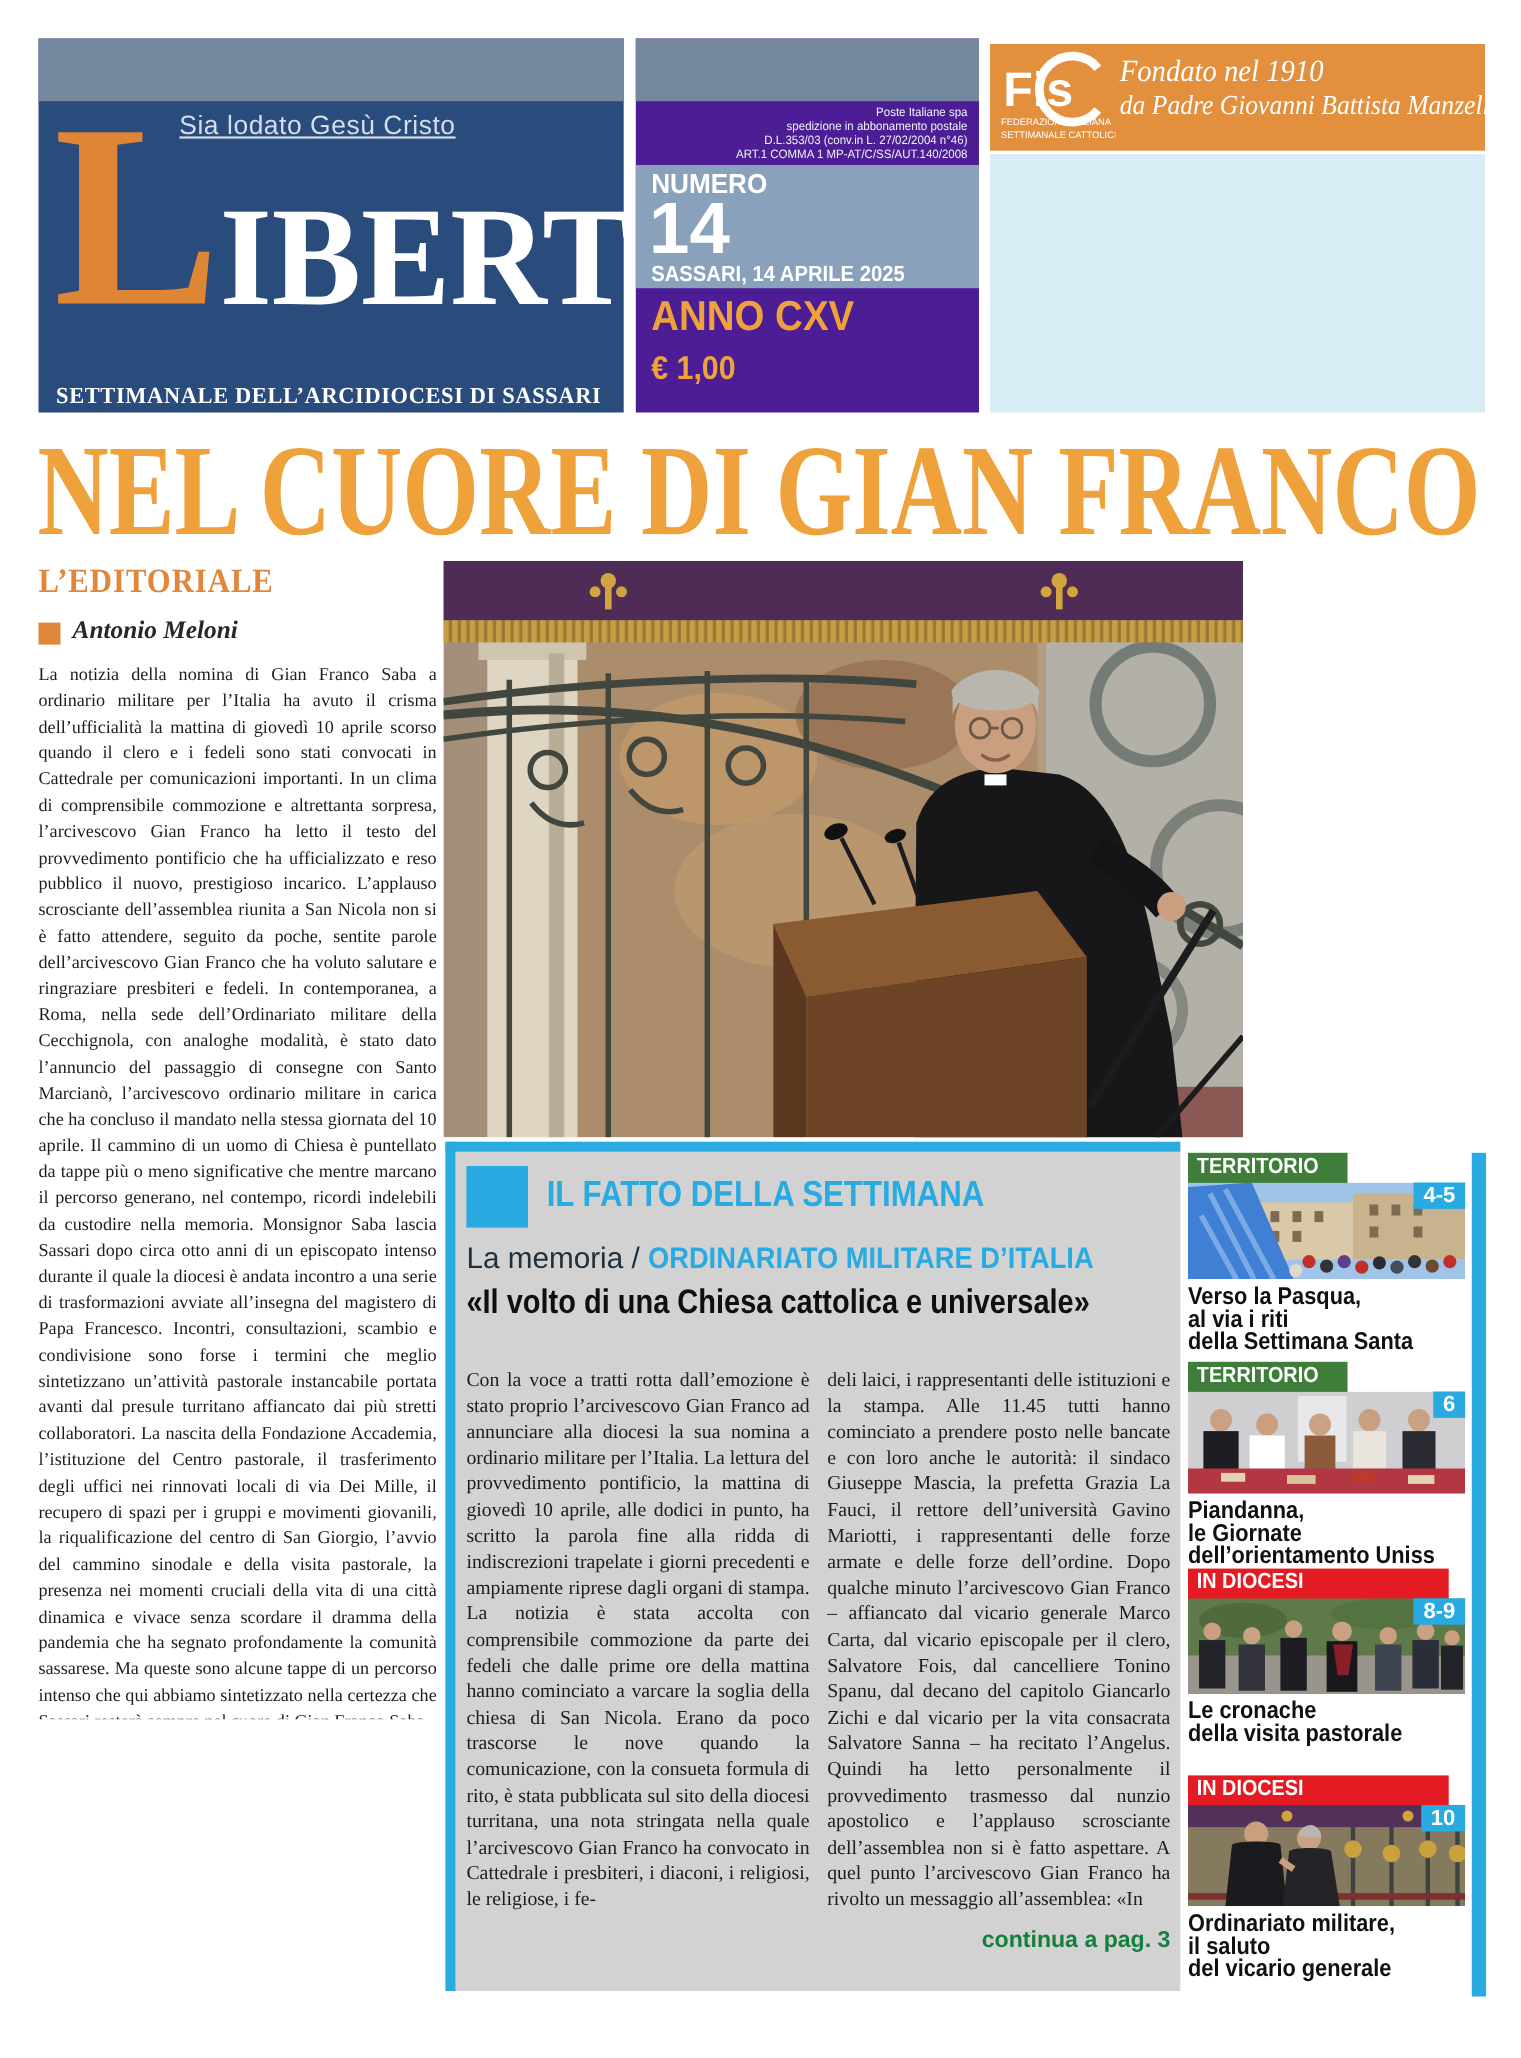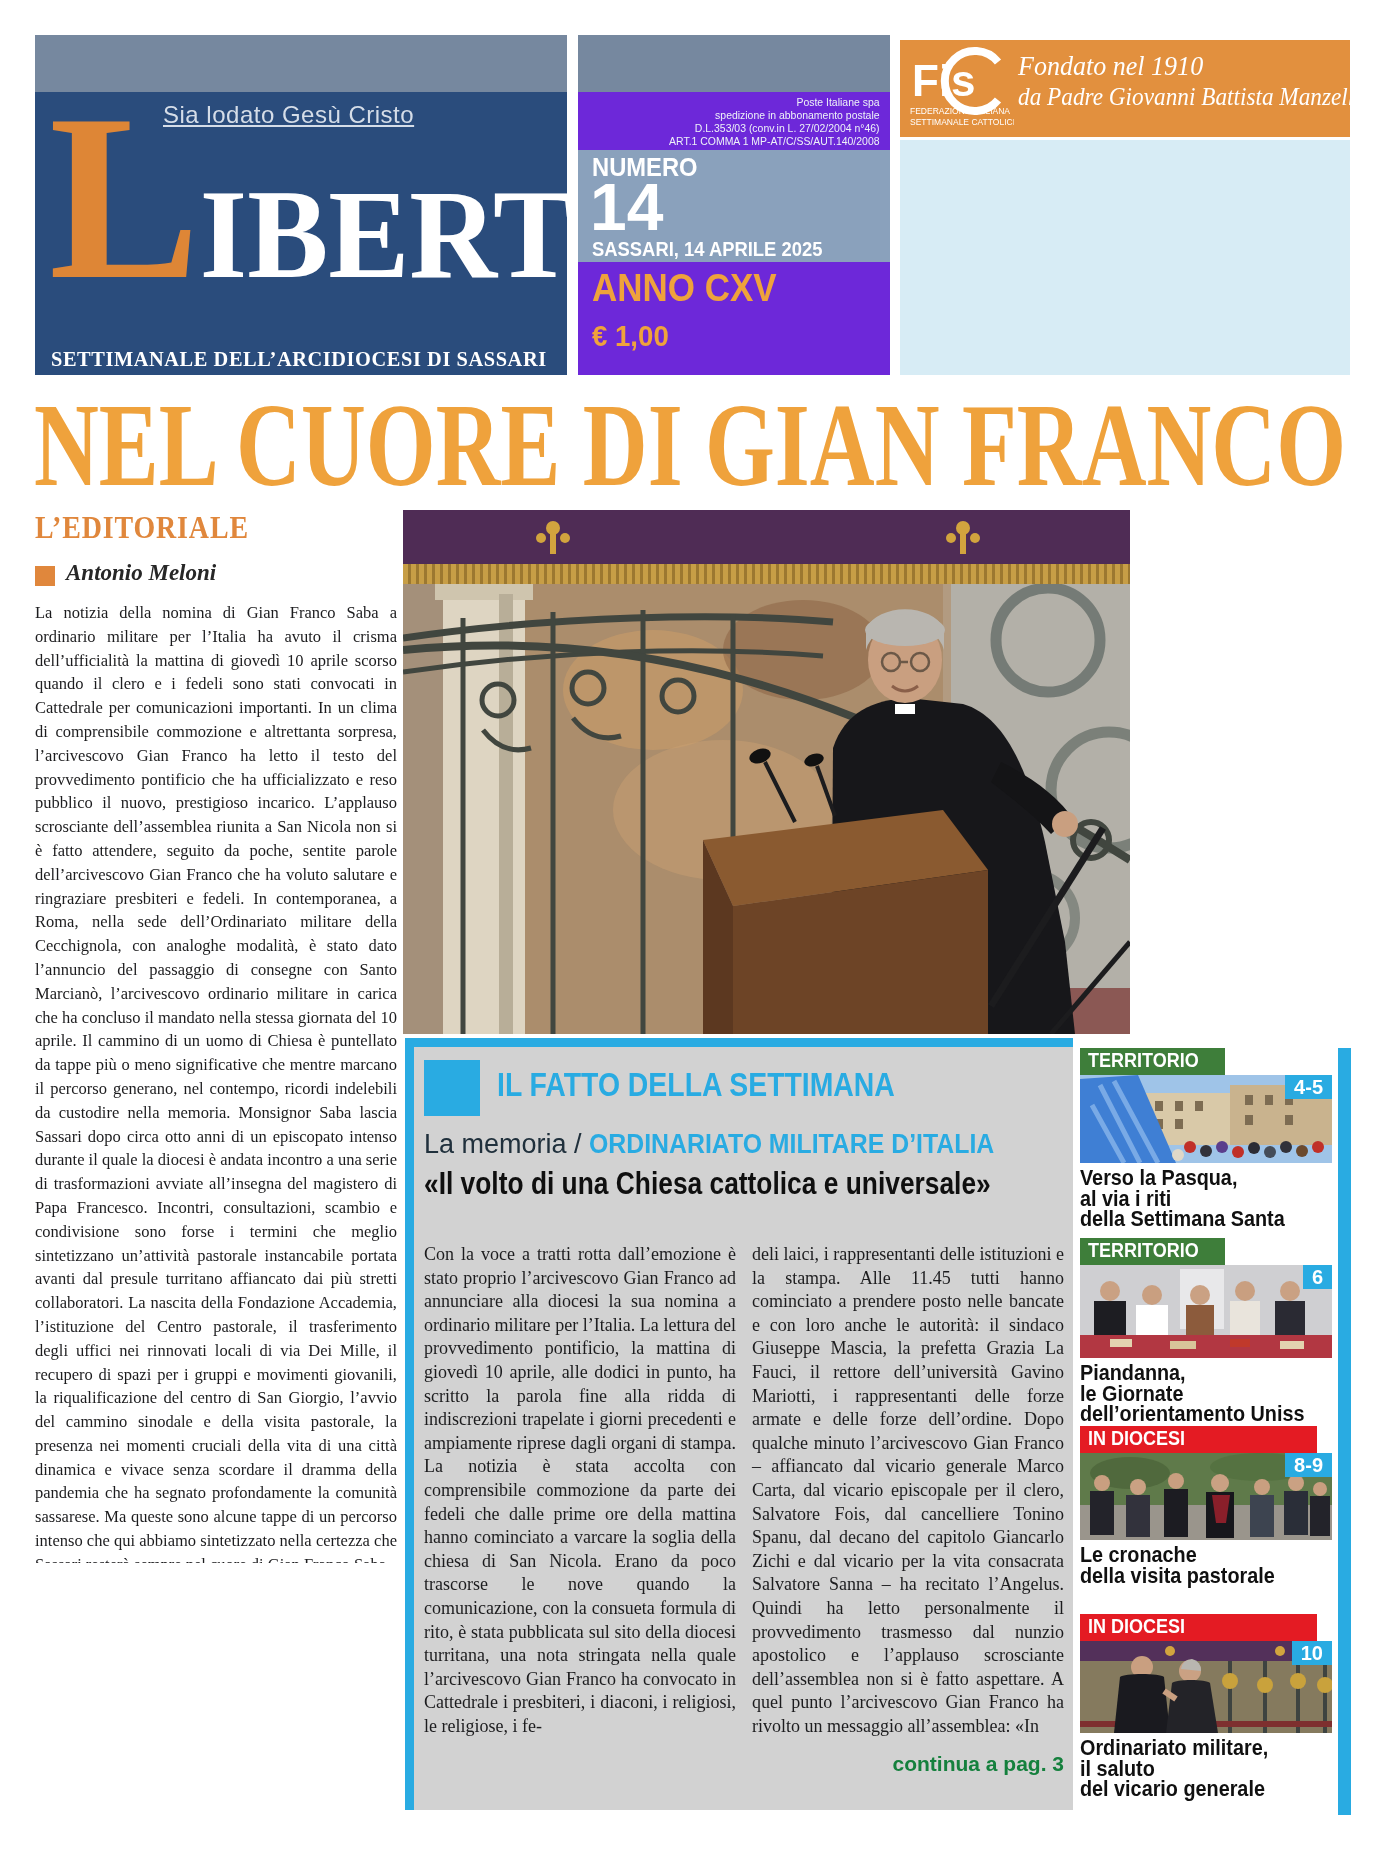--- a/index.html
+++ b/index.html
@@ -2,21 +2,21 @@
 <html lang="it"><head>
 <meta charset="utf-8">
 <style>
   html,body{margin:0;padding:0;background:#ffffff;}
   .page{position:relative;width:1383px;height:1871px;background:#ffffff;overflow:hidden;
         font-family:"Liberation Sans",sans-serif;}
   .abs{position:absolute;}
   .cx{display:inline-block;transform-origin:0 50%;}
   
   .mast-left{left:35px;top:35px;width:532px;height:340px;background:#2a4c7c;}
-  .mast-mid{left:578px;top:35px;width:312px;height:340px;background:#6d28d9;}
+  .mast-mid{left:578px;top:35px;width:312px;height:340px;background:#4c1d95;}
   .strip{left:0;top:0;width:100%;height:57px;background:#76889f;}
   .tagline{left:128px;top:66px;font-size:24px;color:#d5dde8;letter-spacing:.5px;text-decoration:underline;}
   .logoline{left:14px;top:64px;line-height:.82;white-space:nowrap;transform:scaleX(.95);transform-origin:0 0;}
   .logo-L{font-family:"Liberation Serif",serif;font-weight:bold;font-size:238px;color:#de8636;}
   .logo-rest{font-family:"Liberation Serif",serif;font-weight:bold;font-size:128px;color:#ffffff;}
   .mast-sub{left:16px;top:312px;font-family:"Liberation Serif",serif;font-weight:bold;font-size:21px;
             color:#ffffff;letter-spacing:.6px;transform:scaleX(.97);transform-origin:0 0;}
   .postal{right:10px;top:61px;text-align:right;font-size:11px;line-height:13px;color:#eef2f8;
           transform:scaleX(.95);transform-origin:100% 0;}
   .numpanel{left:0;top:115px;width:100%;height:112px;background:#8aa1bc;color:#fff;}

